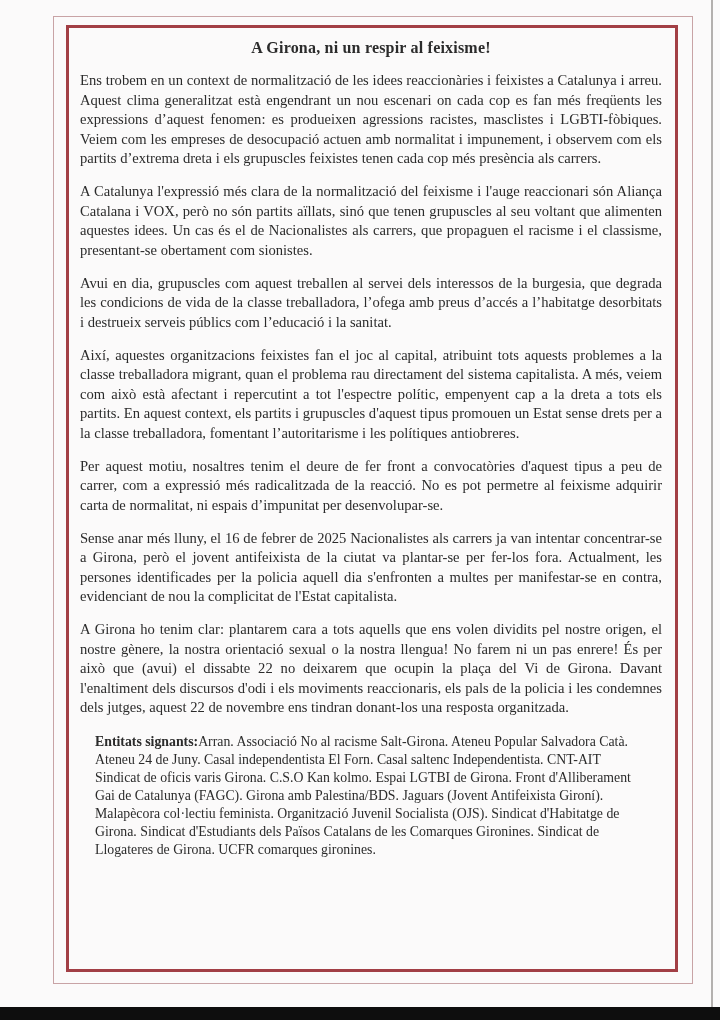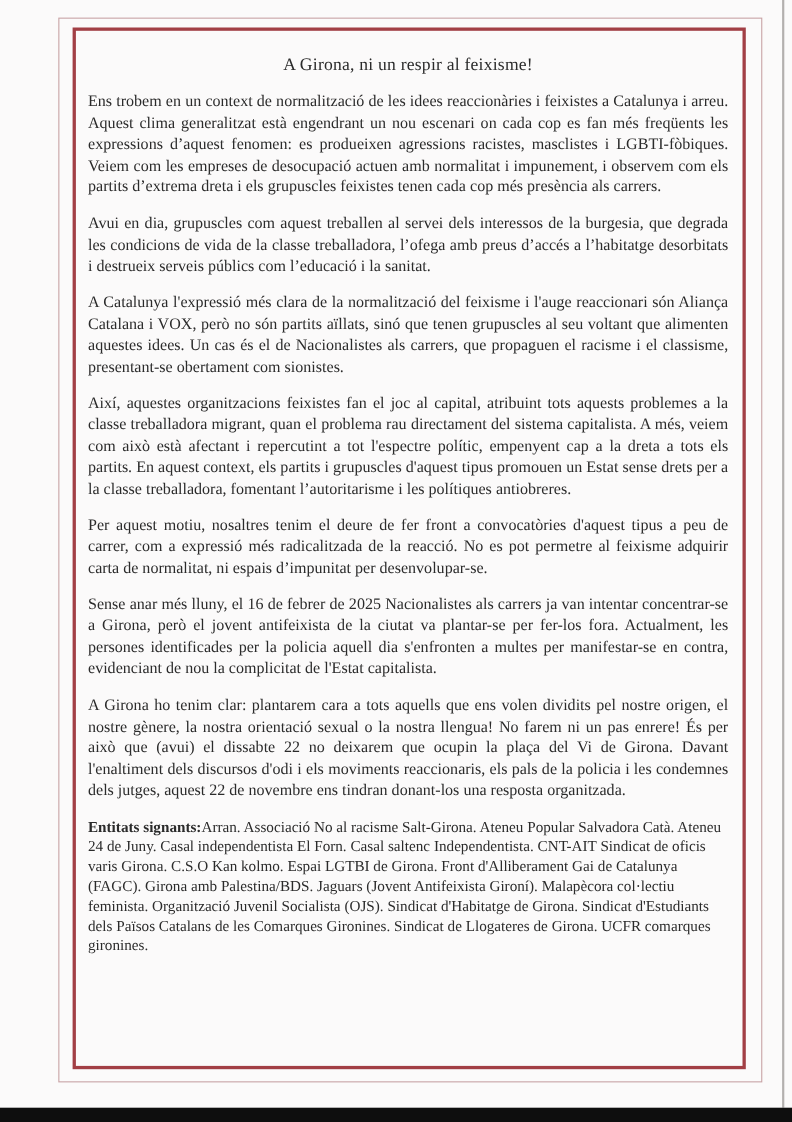--- a/index.html
+++ b/index.html
@@ -34,36 +34,36 @@
   }
   .content {
     position: absolute;
     left: 80px;
     top: 38px;
     width: 582px;
   }
   .title {
     font-size: 16px;
     line-height: 20px;
-    font-weight: normal;
+    font-weight: bold;
     text-align: center;
-    margin: 12px 0 13px 0;
+    margin: 0 0 13px 0;
     letter-spacing: 0.2px;
   }
   .para {
     font-size: 14.6px;
     line-height: 19.5px;
     text-align: justify;
     margin: 0 0 13.5px 0;
   }
   .signatories {
     font-size: 13.8px;
     line-height: 18px;
     text-align: left;
-    margin: 0;
+    margin: 15px;
   }
   .signatories .label {
     font-weight: bold;
   }
   .photo-edge-right {
     position: absolute;
     left: 711px;
     top: 0;
     width: 2px;
     height: 1007px;
@@ -83,22 +83,22 @@
 
 <div class="page">
 
   <div class="outer-frame"></div>
   <div class="inner-frame"></div>
 
   <div class="content">
     <h1 class="title">A Girona, ni un respir al feixisme!</h1>
 
     <p class="para">Ens trobem en un context de normalització de les idees reaccionàries i feixistes a Catalunya i arreu. Aquest clima generalitzat està engendrant un nou escenari on cada cop es fan més freqüents les expressions d’aquest fenomen: es produeixen agressions racistes, masclistes i LGBTI-fòbiques. Veiem com les empreses de desocupació actuen amb normalitat i impunement, i observem com els partits d’extrema dreta i els grupuscles feixistes tenen cada cop més presència als carrers.</p>
+    <p class="para">A Catalunya l'expressió més clara de la normalització del feixisme i l'auge reaccionari són Aliança Catalana i VOX, però no són partits aïllats, sinó que tenen grupuscles al seu voltant que alimenten aquestes idees. Un cas és el de Nacionalistes als carrers, que propaguen el racisme i el classisme, presentant-se obertament com sionistes.</p>
     <p class="para">Avui en dia, grupuscles com aquest treballen al servei dels interessos de la burgesia, que degrada les condicions de vida de la classe treballadora, l’ofega amb preus d’accés a l’habitatge desorbitats i destrueix serveis públics com l’educació i la sanitat.</p>
-    <p class="para">A Catalunya l'expressió més clara de la normalització del feixisme i l'auge reaccionari són Aliança Catalana i VOX, però no són partits aïllats, sinó que tenen grupuscles al seu voltant que alimenten aquestes idees. Un cas és el de Nacionalistes als carrers, que propaguen el racisme i el classisme, presentant-se obertament com sionistes.</p>
     <p class="para">Així, aquestes organitzacions feixistes fan el joc al capital, atribuint tots aquests problemes a la classe treballadora migrant, quan el problema rau directament del sistema capitalista. A més, veiem com això està afectant i repercutint a tot l'espectre polític, empenyent cap a la dreta a tots els partits. En aquest context, els partits i grupuscles d'aquest tipus promouen un Estat sense drets per a la classe treballadora, fomentant l’autoritarisme i les polítiques antiobreres.</p>
     <p class="para">Per aquest motiu, nosaltres tenim el deure de fer front a convocatòries d'aquest tipus a peu de carrer, com a expressió més radicalitzada de la reacció. No es pot permetre al feixisme adquirir carta de normalitat, ni espais d’impunitat per desenvolupar-se.</p>
     <p class="para">Sense anar més lluny, el 16 de febrer de 2025 Nacionalistes als carrers ja van intentar concentrar-se a Girona, però el jovent antifeixista de la ciutat va plantar-se per fer-los fora. Actualment, les persones identificades per la policia aquell dia s'enfronten a multes per manifestar-se en contra, evidenciant de nou la complicitat de l'Estat capitalista.</p>
     <p class="para">A Girona ho tenim clar: plantarem cara a tots aquells que ens volen dividits pel nostre origen, el nostre gènere, la nostra orientació sexual o la nostra llengua! No farem ni un pas enrere! És per això que (avui) el dissabte 22 no deixarem que ocupin la plaça del Vi de Girona. Davant l'enaltiment dels discursos d'odi i els moviments reaccionaris, els pals de la policia i les condemnes dels jutges, aquest 22 de novembre ens tindran donant-los una resposta organitzada.</p>
 
     <p class="signatories"><span class="label">Entitats signants:</span><span>Arran. Associació No al racisme Salt-Girona. Ateneu Popular Salvadora Catà. Ateneu 24 de Juny. Casal independentista El Forn. Casal saltenc Independentista. CNT-AIT Sindicat de oficis varis Girona. C.S.O Kan kolmo. Espai LGTBI de Girona. Front d'Alliberament Gai de Catalunya (FAGC). Girona amb Palestina/BDS. Jaguars (Jovent Antifeixista Gironí). Malapècora col·lectiu feminista. Organització Juvenil Socialista (OJS). Sindicat d'Habitatge de Girona. Sindicat d'Estudiants dels Països Catalans de les Comarques Gironines. Sindicat de Llogateres de Girona. UCFR comarques gironines.</span></p>
   </div>
 
   <div class="photo-edge-right"></div>
   <div class="photo-bottom-bar"></div>

